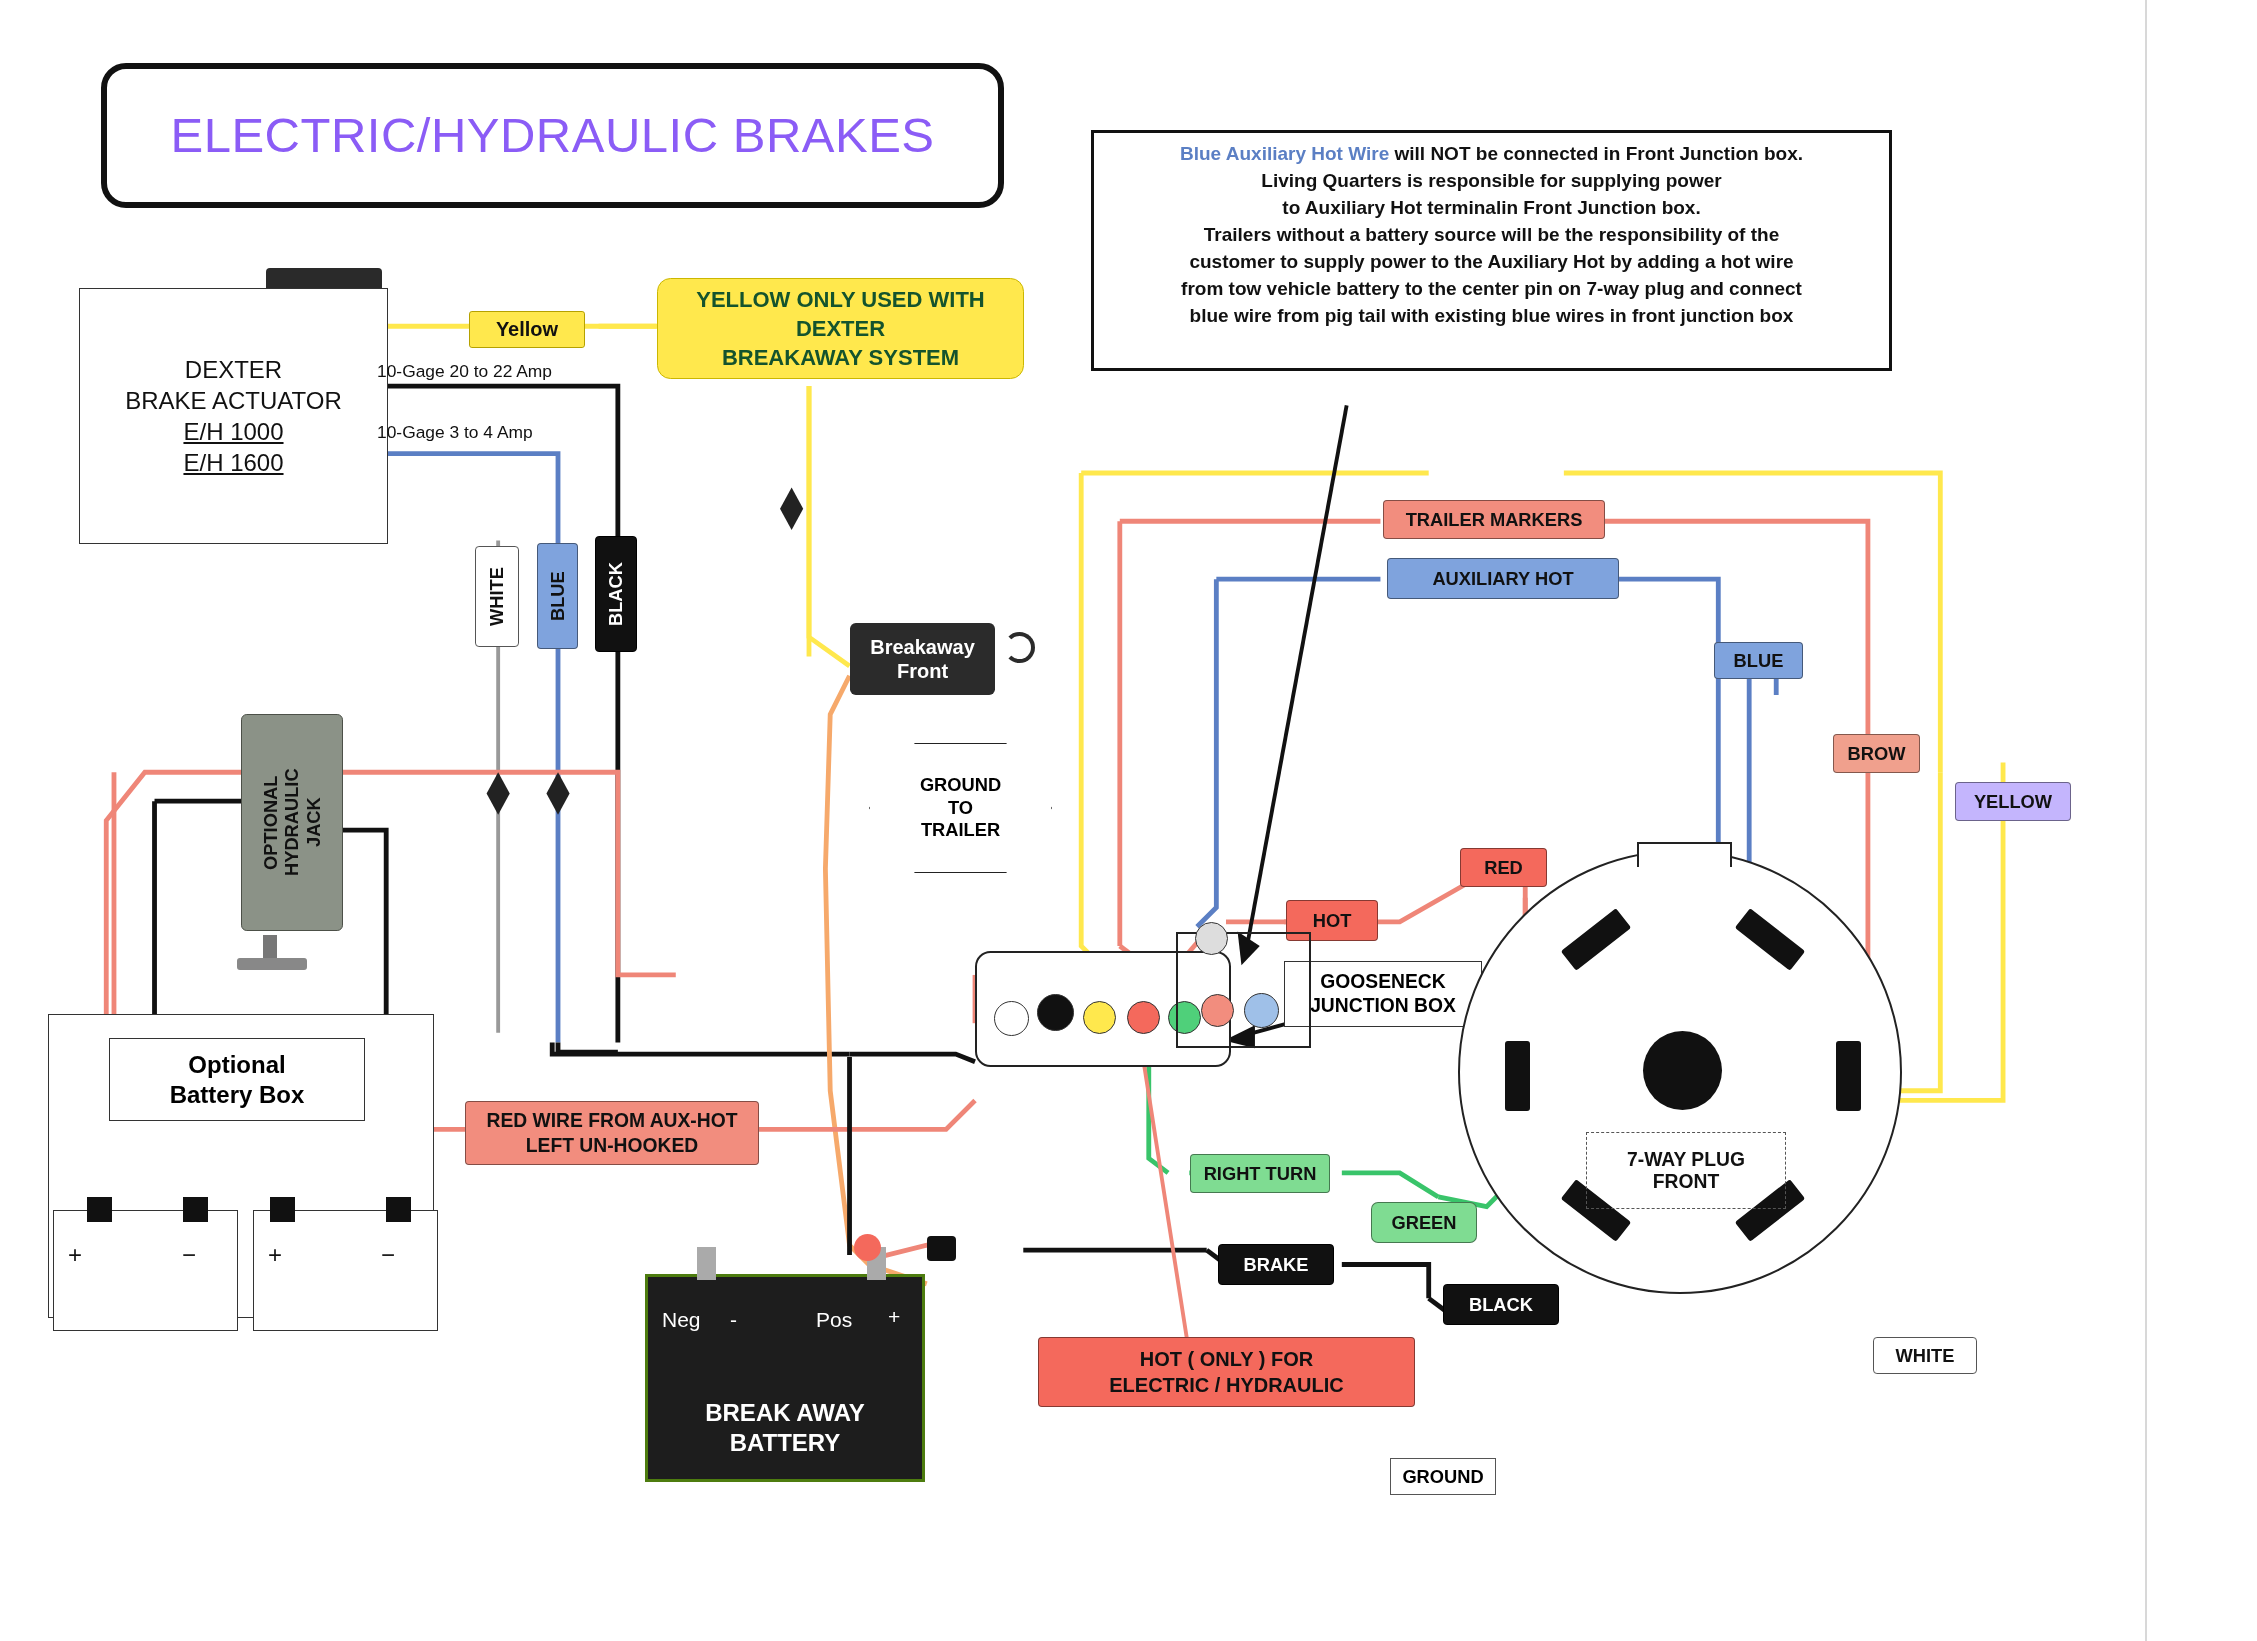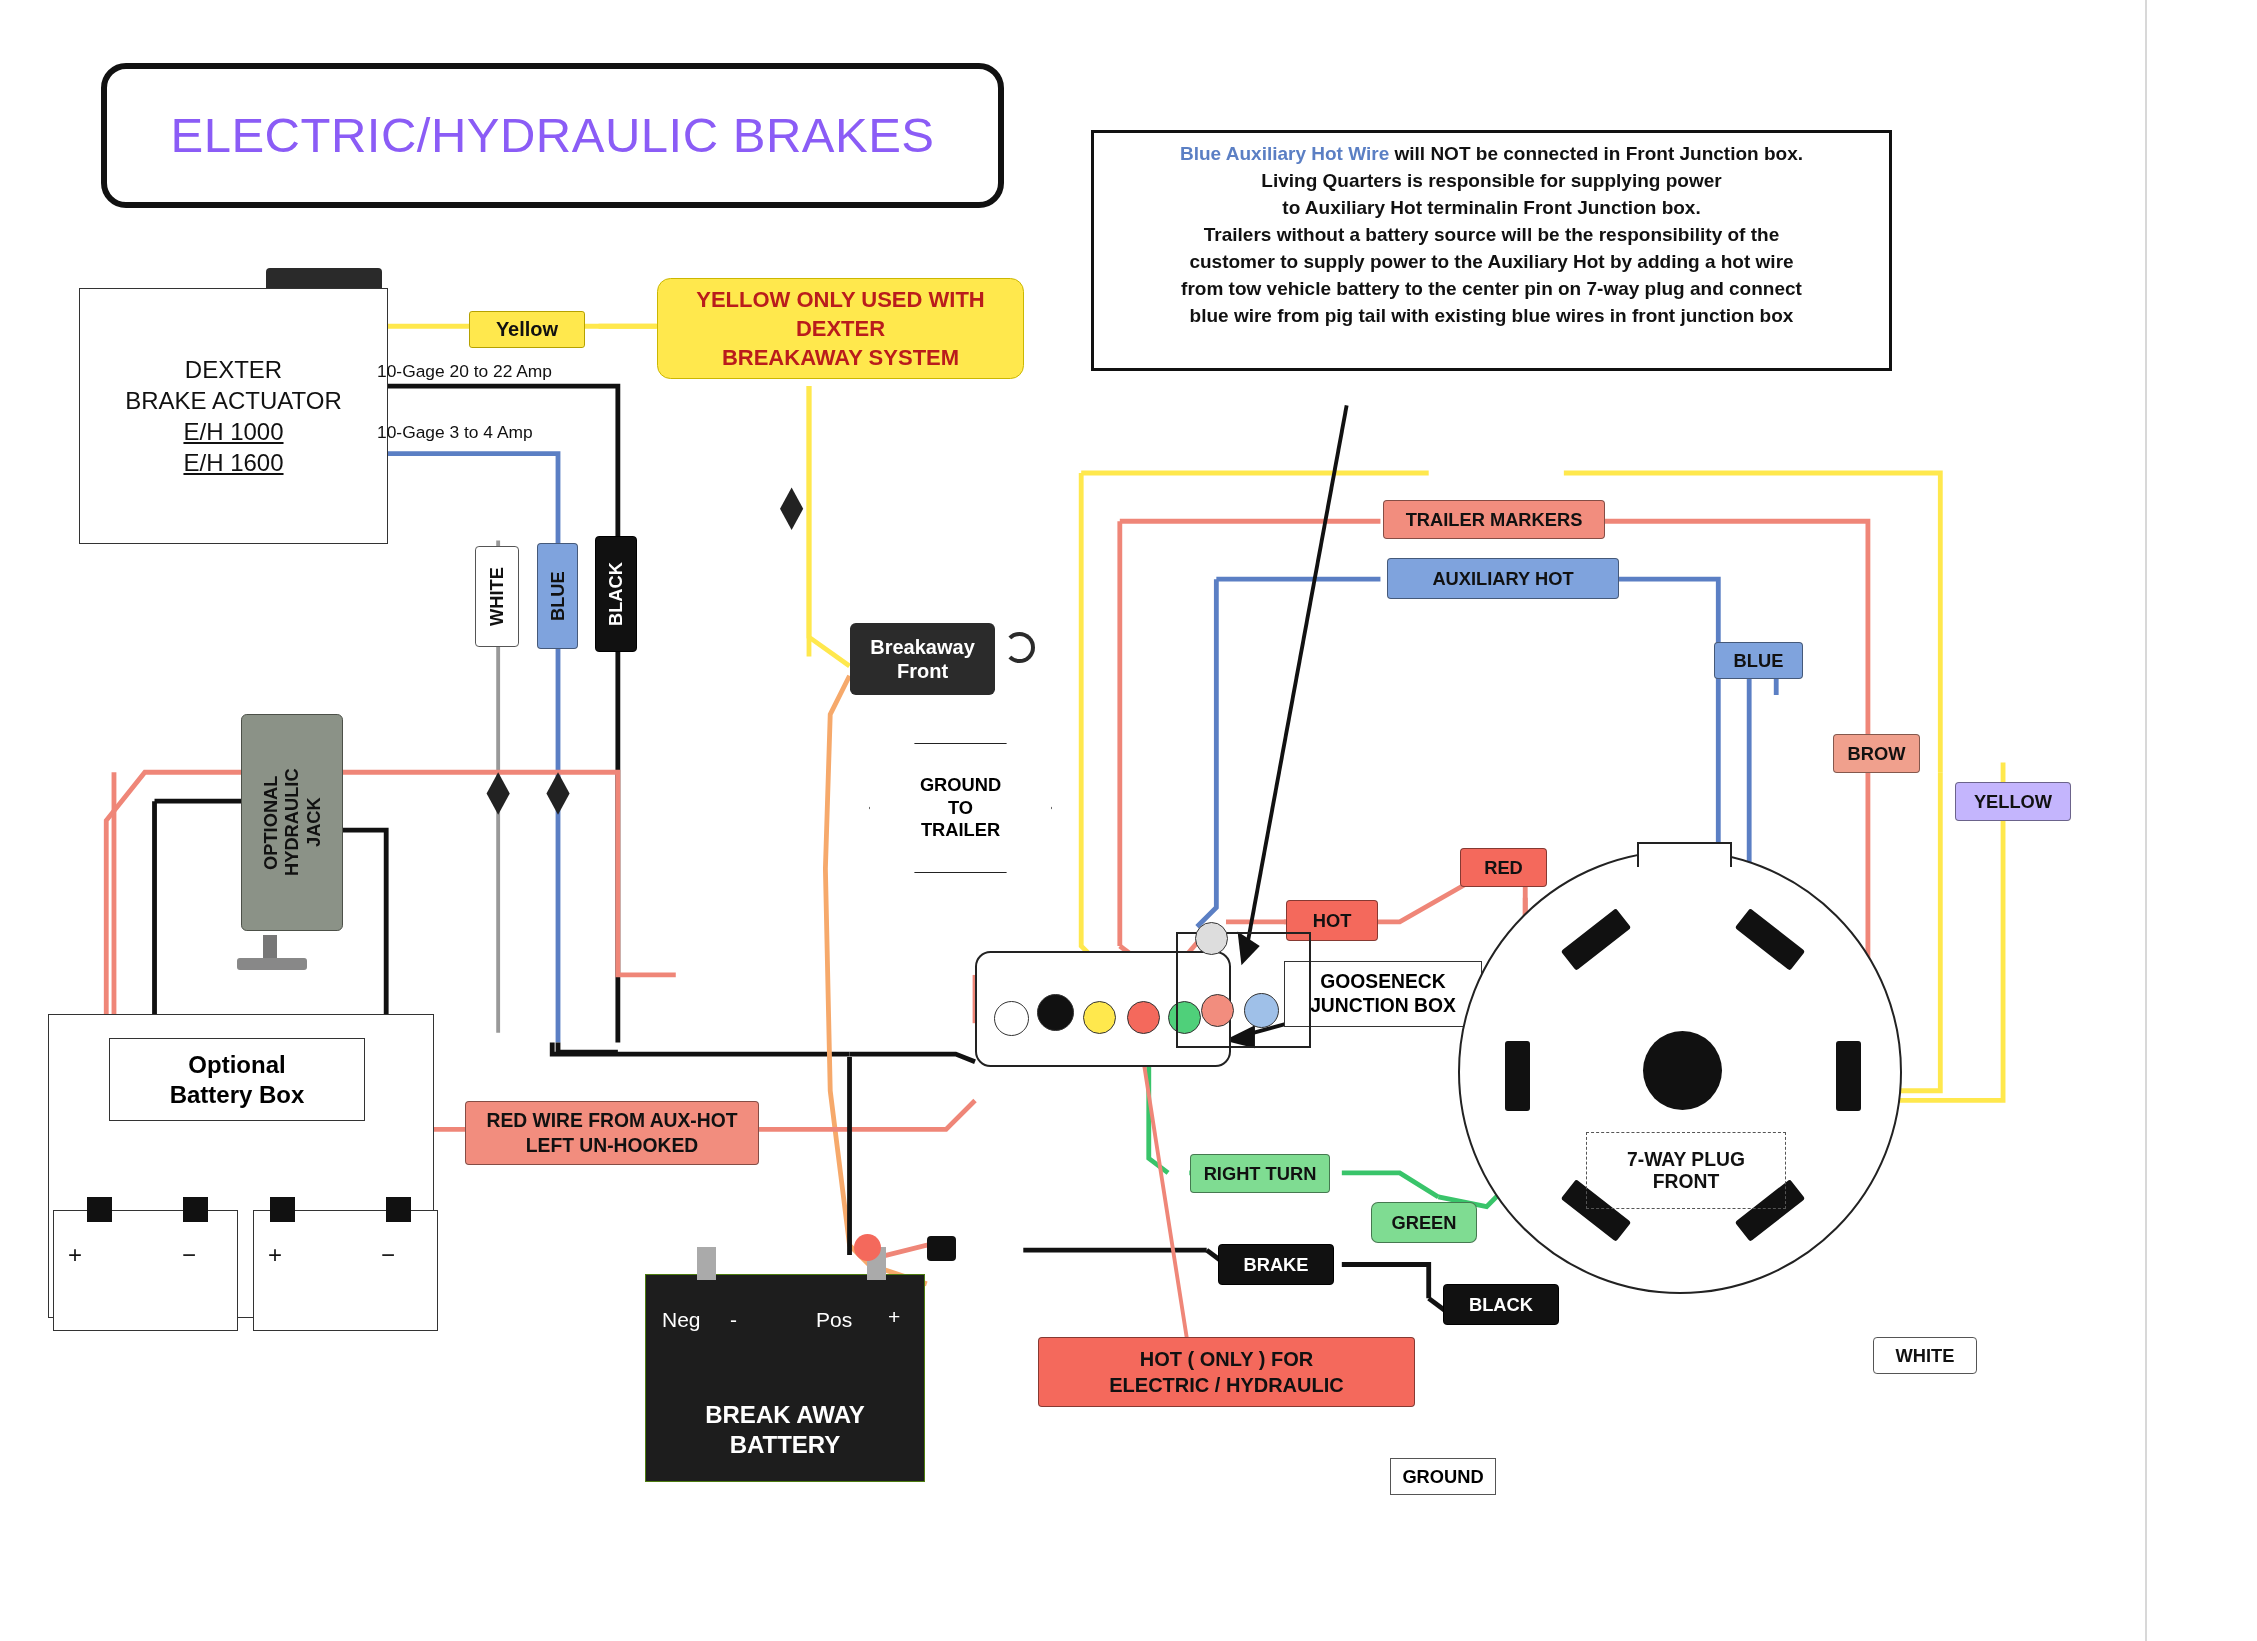--- a/index.html
+++ b/index.html
@@ -80,21 +80,21 @@
     background: #ffe84d;
     border: 1px solid #b5a100;
     color: #111;
     font-size: 20px;
     border-radius: 2.9px;
   }
   .yellow-note {
     background: #ffe84d;
     border: 1.9px solid #cbb700;
     border-radius: 13.5px;
-    color: #b91c1c;
+    color: #14532d;
     font-size: 22px;
     line-height: 1.32;
   }
   .tag {
     border-radius: 3.9px;
     font-size: 18.3px;
     border: 1px solid rgba(0,0,0,.45);
     color: #111;
     padding: 1.9px 5.8px;
   }
@@ -108,21 +108,21 @@
   .tag-brown { background: #f0a08d; }
 
   .vert {
     writing-mode: vertical-rl;
     transform: rotate(180deg);
   }
 
   .dark-box {
     background: #1d1d1d;
     color: #fff;
-    border: 1px solid #4d7c0f;
+    border: 3px solid #4d7c0f;
   }
   .gray-box {
     background: #8b9287;
     border: 1px solid #4c5048;
     color: #111;
   }
   .hexagon {
     background: #fff;
     border: 1.9px solid #222;
     clip-path: polygon(25% 0%, 75% 0%, 100% 50%, 75% 100%, 25% 100%, 0% 50%);

